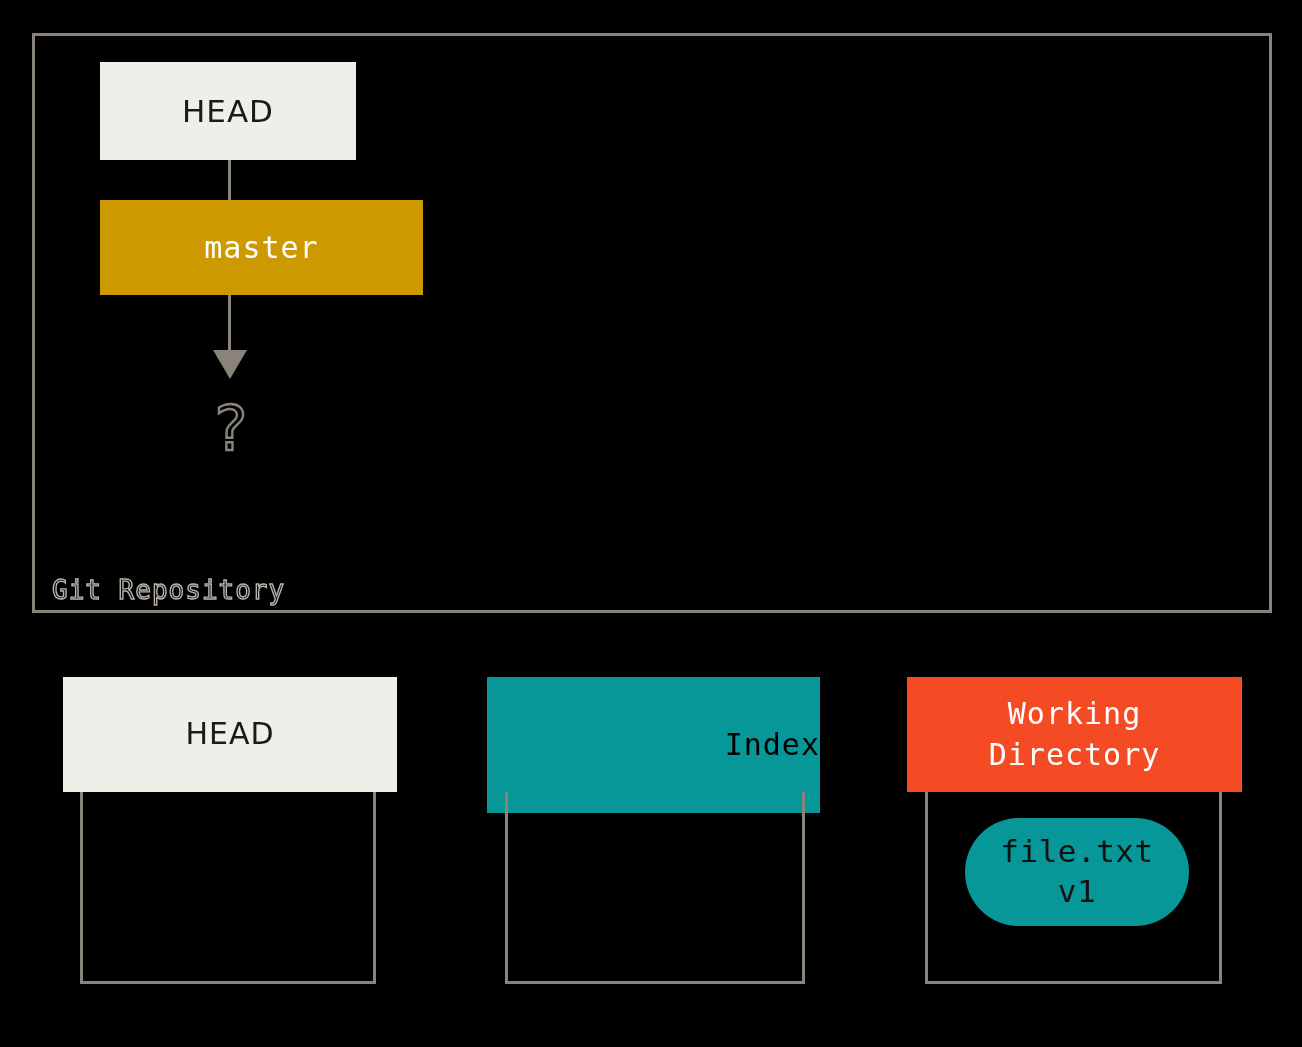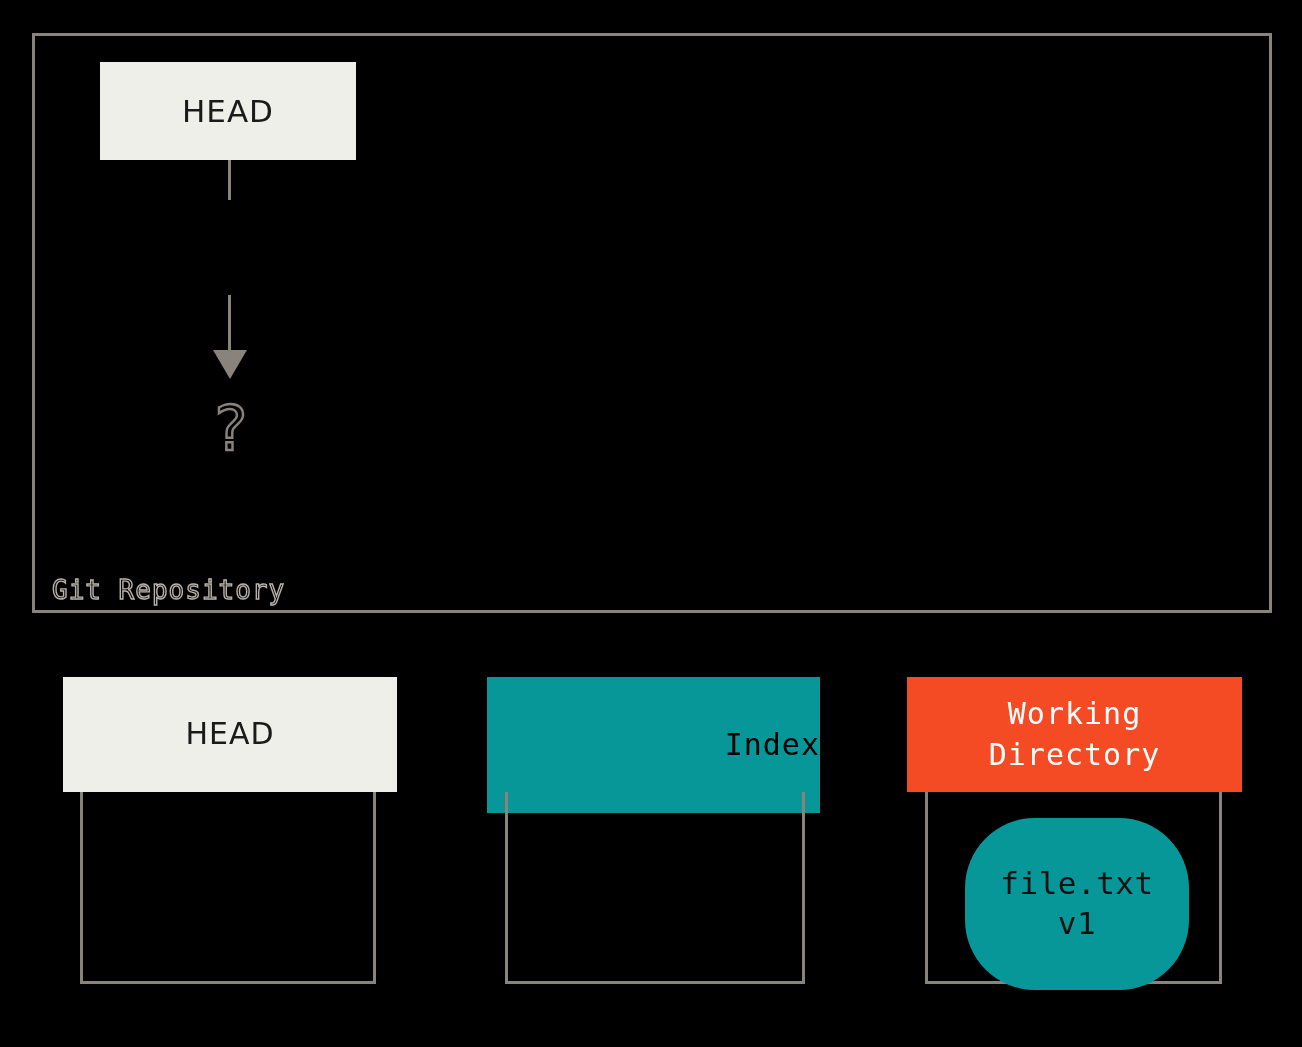--- a/index.html
+++ b/index.html
@@ -158,21 +158,21 @@
     background: #F54B24; color: #ffffff;
   }
   #workdir-area-body { left: 925px; top: 792px; width: 297px; height: 192px; }
 
   
   #workdir-file-blob {
     position: absolute;
     left: 965px;
     top: 818px;
     width: 224px;
-    height: 172px;
+    height: 108px;
     background: #079799;
     border-radius: 70px;
     display: flex;
     flex-direction: column;
     align-items: center;
     justify-content: center;
     text-align: center;
     font-family: "DejaVu Sans Mono", "Liberation Mono", monospace;
     font-size: 31px;
     line-height: 1.28;
@@ -189,20 +189,23 @@
   <div id="repo-frame"></div>
 
   <div id="repo-frame-label">Git Repository</div>
 
   <div id="repo-head-box">
     <span class="lbl">HEAD</span>
   </div>
 
   <div id="edge-head-master" class="vline"></div>
 
+  <div id="repo-master-box">
+    <span class="lbl">master</span>
+  </div>
 
   <div id="edge-master-unknown" class="vline"></div>
   <div id="arrowhead-unknown"></div>
 
   <div id="unknown-commit">?</div>
 
   <div id="head-area-header" class="area-header">
     <span>HEAD</span>
   </div>
   <div id="head-area-body" class="area-body"></div>

